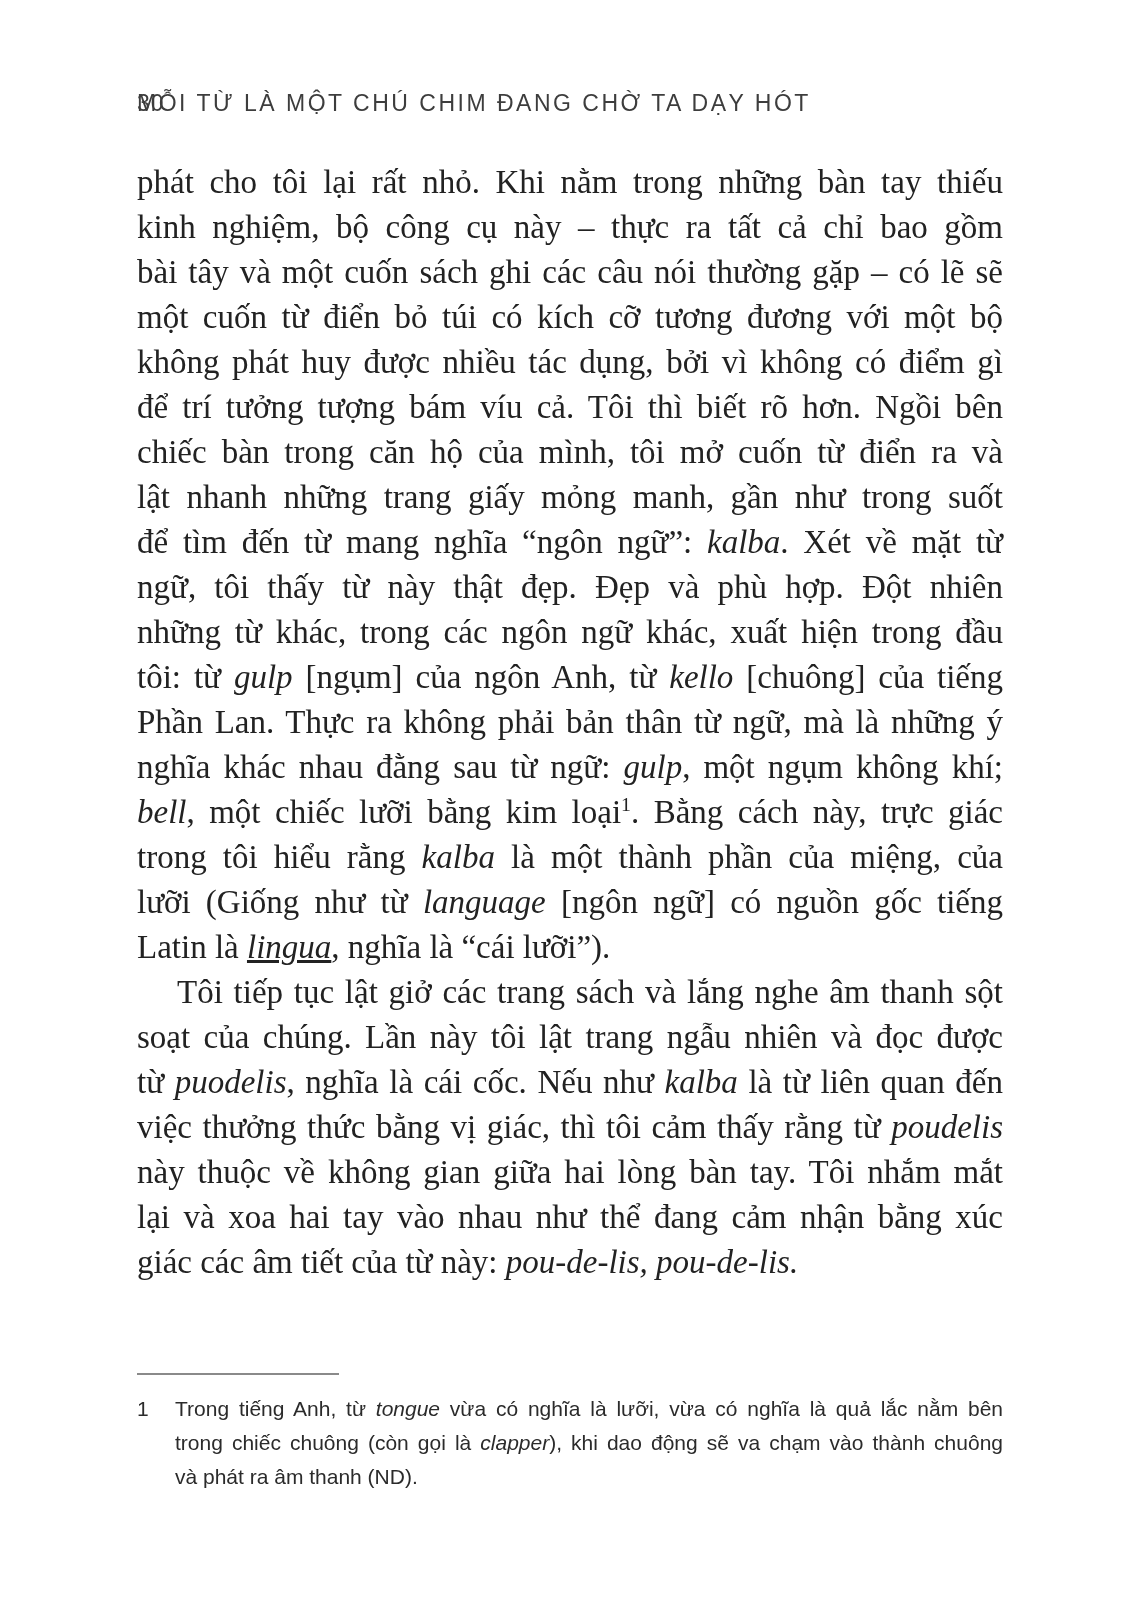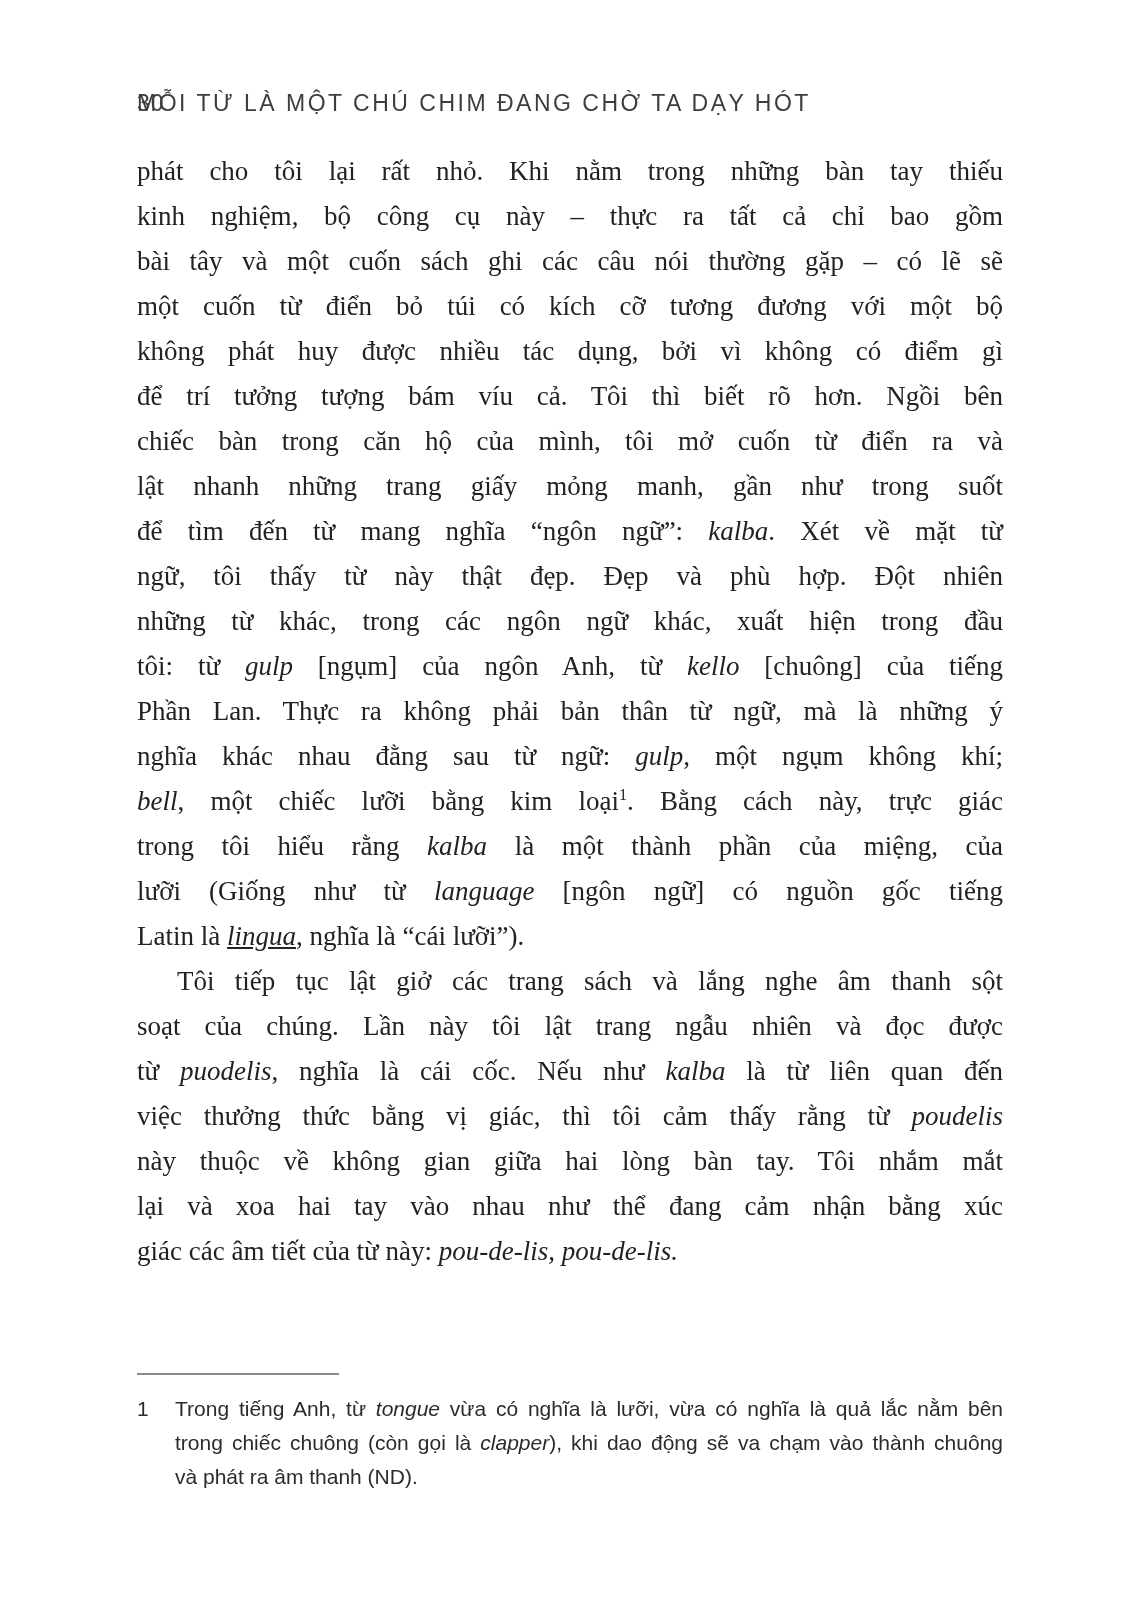--- a/index.html
+++ b/index.html
@@ -38,24 +38,24 @@
     letter-spacing: 1px;
   }
   .runtitle {
     display: block;
     letter-spacing: 2.5px;
     white-space: nowrap;
   }
   
   .bodytext {
     position: absolute;
-    top: 149px;
+    top: 160px;
     left: 137px;
     width: 866px;
-    font-size: 27px;
+    font-size: 33px;
     line-height: 45px;
     color: var(--text);
   }
   .para { width: 100%; }
   .para2 { margin-top: 0; }
   .line {
     text-align: justify;
     text-align-last: justify;
   }
   .line.last { text-align-last: left; }

